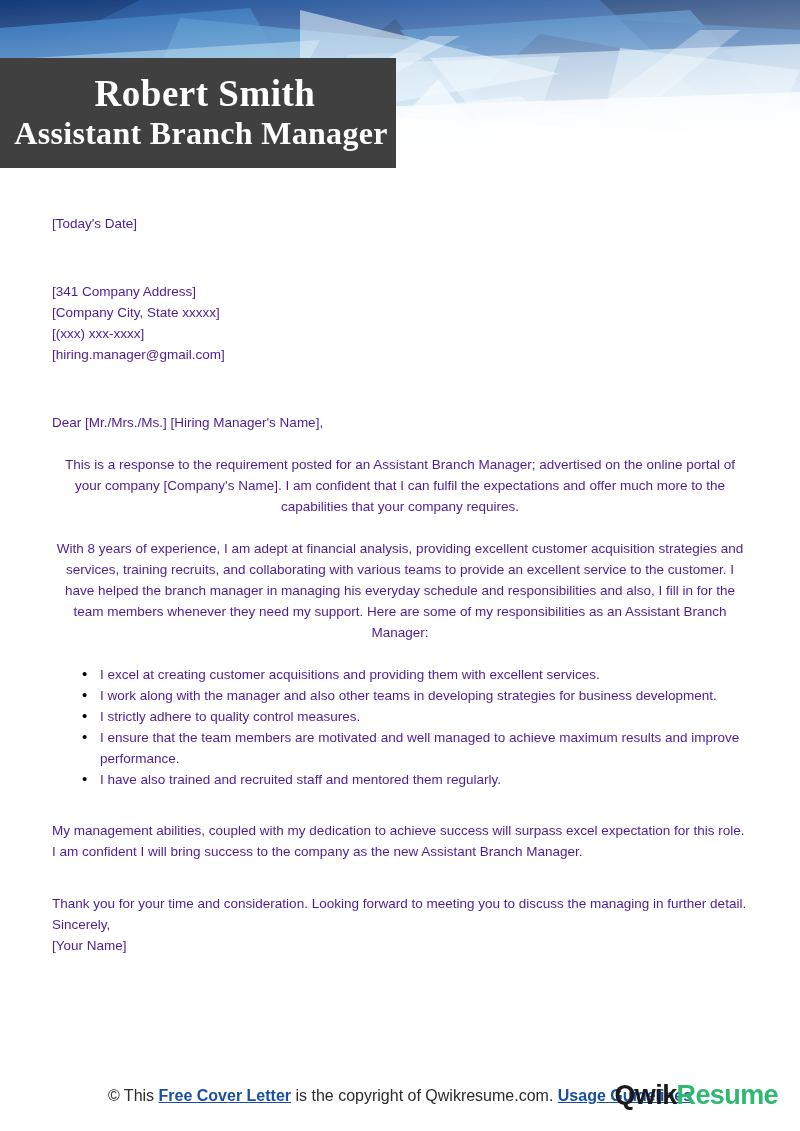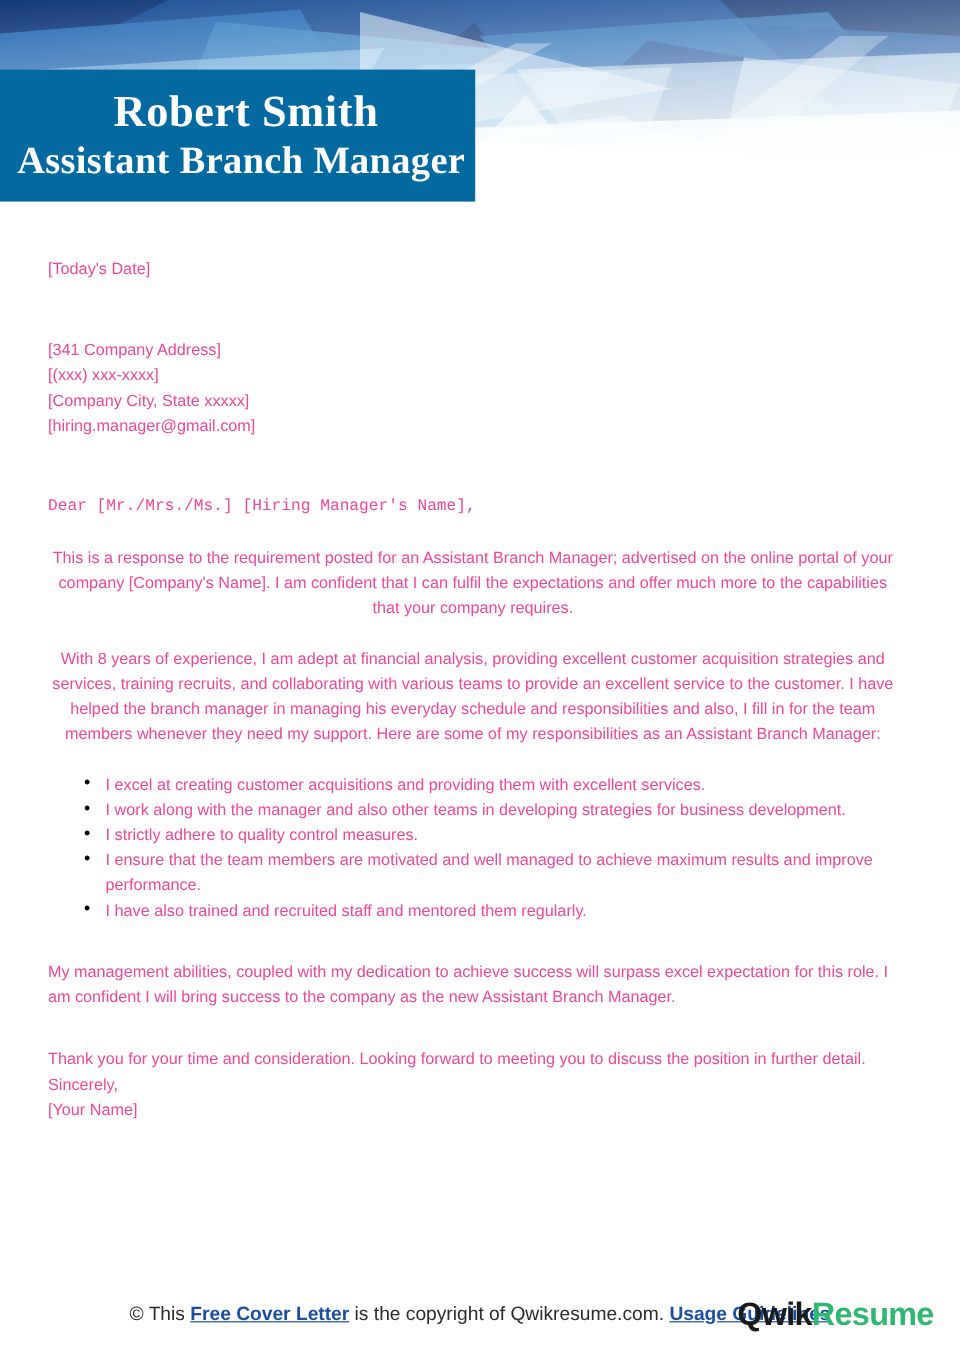--- a/index.html
+++ b/index.html
@@ -30,21 +30,21 @@
     height: 180px;
   }
 
   
   .nameplate {
     position: absolute;
     left: 0;
     top: 58px;
     width: 396px;
     height: 110px;
-    background: #0369a1;
+    background: #404040;
     z-index: 5;
     display: flex;
     flex-direction: column;
     align-items: center;
     justify-content: center;
   }
   .name {
     font-family: "Liberation Serif", serif;
     font-weight: bold;
     color: #ffffff;
@@ -66,37 +66,36 @@
     margin: 0;
     padding-left: 6px;
   }
 
   
   .letter {
     position: absolute;
     left: 0;
     top: 180px;
     width: 800px;
-    padding: 0 52px 0 40px;
+    padding: 0 52px 0 52px;
     box-sizing: border-box;
-    color: #ec4899;
+    color: #4c1d95;
     font-size: 13.5px;
     line-height: 21px;
   }
   .date-line {
     margin-top: 33px;
   }
   .recipient {
     margin-top: 47px;
   }
   .recipient div { line-height: 21px; }
 
   .salutation {
     margin-top: 47px;
-    font-family: Liberation Mono, monospace;
   }
   .para {
     margin-top: 21px;
     text-align: center;
   }
 
   ul.duties {
     margin: 21px 0 0 0;
     padding: 0 0 0 30px;
     list-style: none;
@@ -205,42 +204,42 @@
   <div class="name">Robert Smith</div>
   <div class="jobtitle">Assistant Branch Manager</div>
 </div>
 
 <div class="letter">
 
   <div class="date-line">[Today's Date]</div>
 
   <div class="recipient">
     <div>[341 Company Address]</div>
+    <div>[Company City, State xxxxx]</div>
     <div>[(xxx) xxx-xxxx]</div>
-    <div>[Company City, State xxxxx]</div>
     <div>[hiring.manager@gmail.com]</div>
   </div>
 
   <div class="salutation">Dear [Mr./Mrs./Ms.] [Hiring Manager's Name],</div>
 
   <div class="para">This is a response to the requirement posted for an Assistant Branch Manager; advertised on the online portal of your company [Company's Name]. I am confident that I can fulfil the expectations and offer much more to the capabilities that your company requires.</div>
 
   <div class="para">With 8 years of experience, I am adept at financial analysis, providing excellent customer acquisition strategies and services, training recruits, and collaborating with various teams to provide an excellent service to the customer. I have helped the branch manager in managing his everyday schedule and responsibilities and also, I fill in for the team members whenever they need my support. Here are some of my responsibilities as an Assistant Branch Manager:</div>
 
   <ul class="duties">
     <li>I excel at creating customer acquisitions and providing them with excellent services.</li>
     <li>I work along with the manager and also other teams in developing strategies for business development.</li>
     <li>I strictly adhere to quality control measures.</li>
     <li>I ensure that the team members are motivated and well managed to achieve maximum results and improve performance.</li>
     <li>I have also trained and recruited staff and mentored them regularly.</li>
   </ul>
 
   <div class="closing-para">My management abilities, coupled with my dedication to achieve success will surpass excel expectation for this role. I am confident I will bring success to the company as the new Assistant Branch Manager.</div>
 
-  <div class="thanks-para">Thank you for your time and consideration. Looking forward to meeting you to discuss the position in further detail.</div>
+  <div class="thanks-para">Thank you for your time and consideration. Looking forward to meeting you to discuss the managing in further detail.</div>
 
   <div class="signoff">
     <div>Sincerely,</div>
     <div>[Your Name]</div>
   </div>
 
 </div>
 
 <div class="footer">
   <div class="footer-text"><span>© This </span><span class="lnk">Free Cover Letter</span><span> is the copyright of Qwikresume.com. </span><span class="lnk">Usage Guidelines</span></div>

